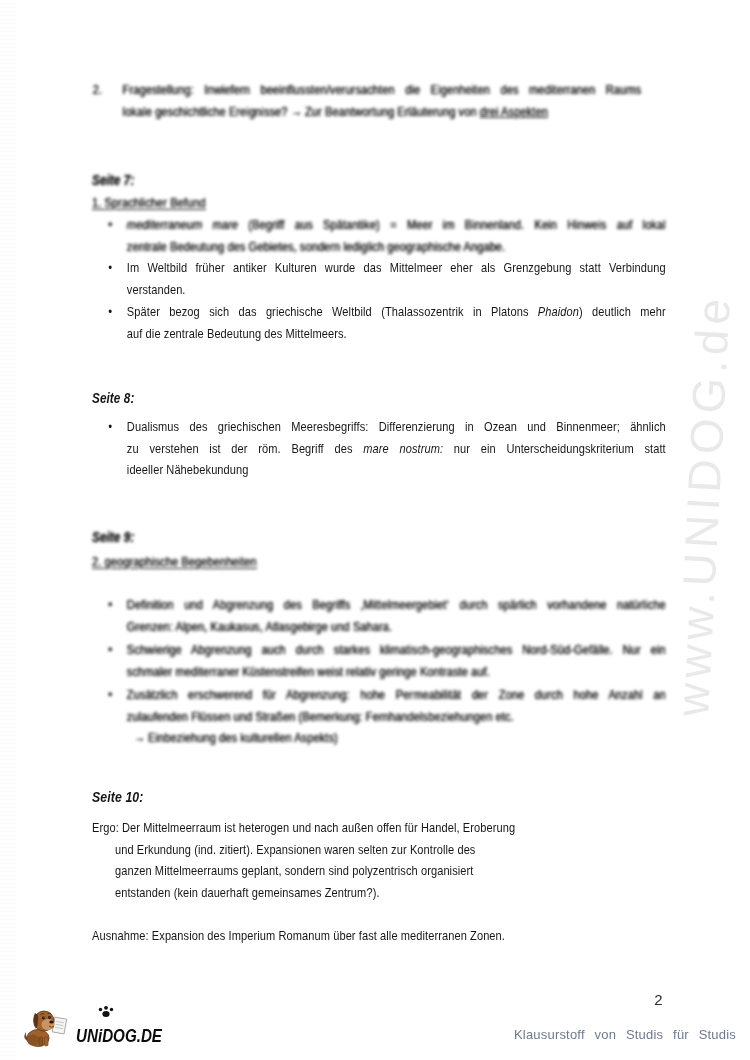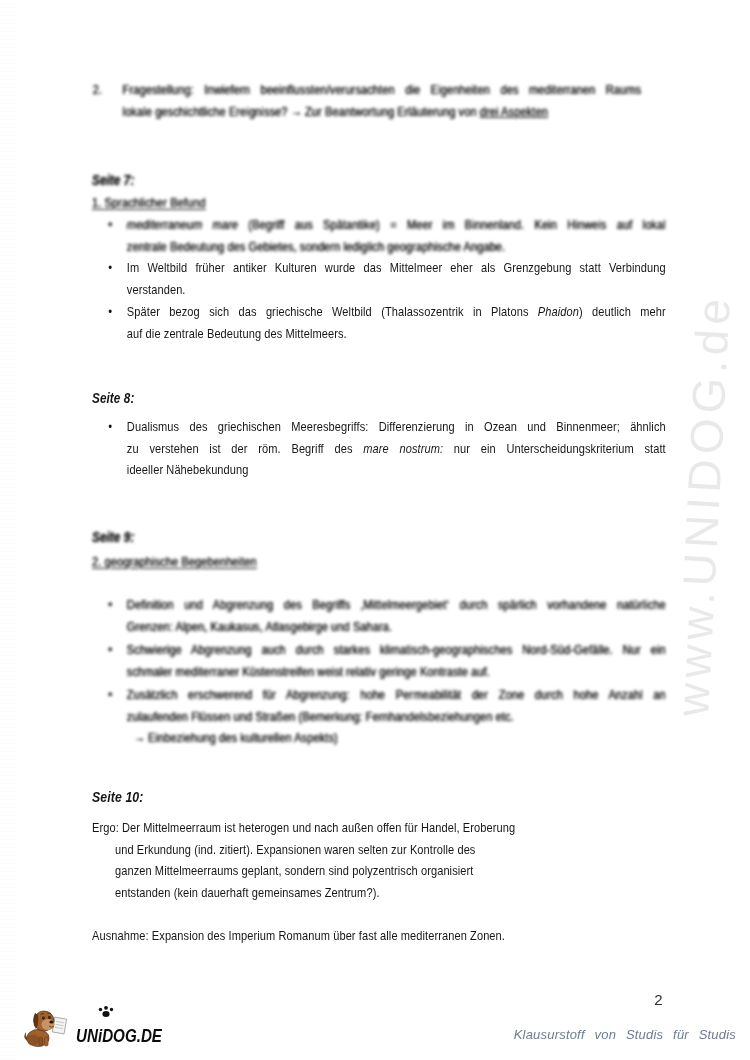--- a/index.html
+++ b/index.html
@@ -57,21 +57,21 @@
   .ergo-line.cont{padding-left:27px;}
   .nowrap{white-space:nowrap;}
 
   
   .page-number{
     position:absolute;top:991px;right:87px;font-size:15px;color:#2e2e2e;
     letter-spacing:.3px;
   }
   .tagline{
     position:absolute;top:1027px;right:14px;
-    font-style:italic;font-size:13px;color:#6e7b8f;
+    font-size:13px;color:#6e7b8f;
     word-spacing:6px;letter-spacing:.2px;white-space:nowrap;
   }
   .logo{position:absolute;left:22px;top:1002px;width:140px;height:48px;}
 </style>
 </head>
 <body>
 
 <div class="page">
 
   <div class="scan-edge"></div>

